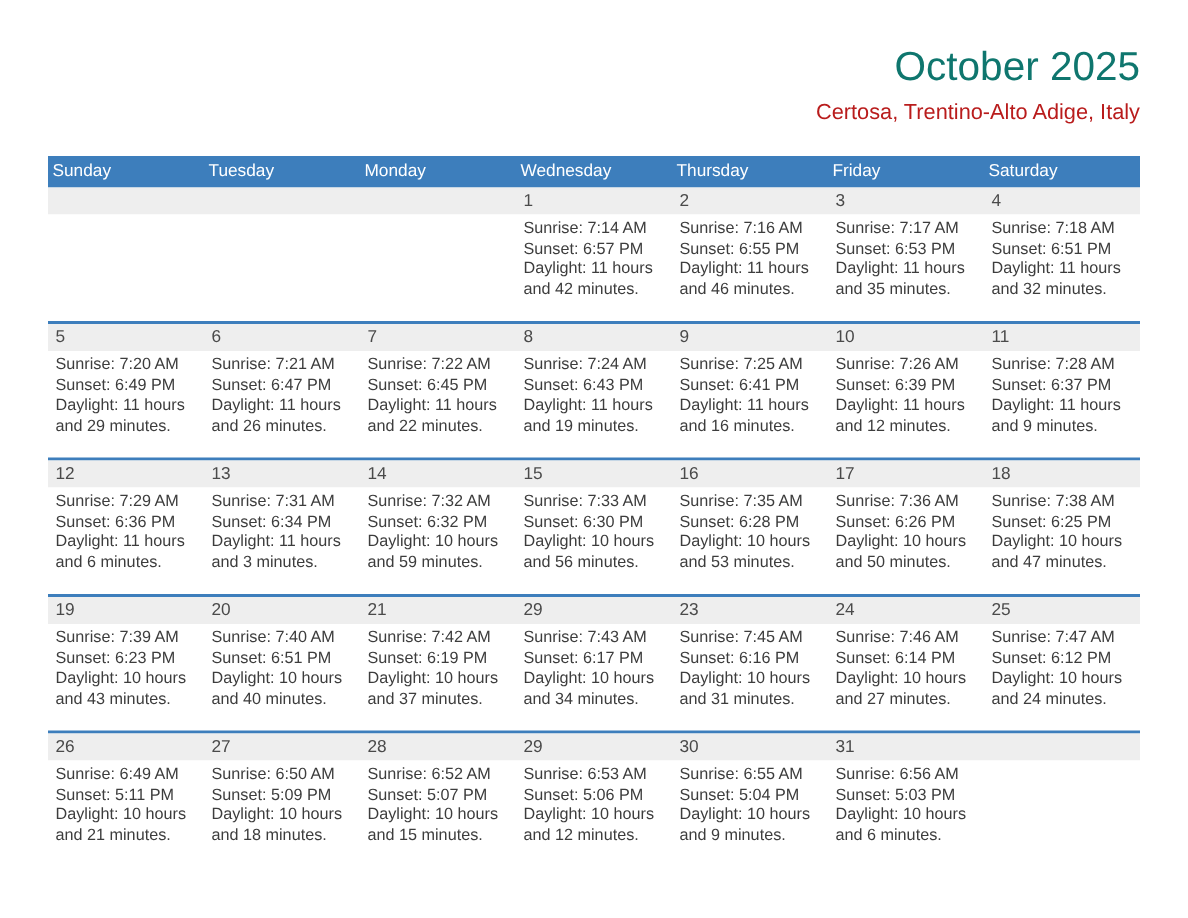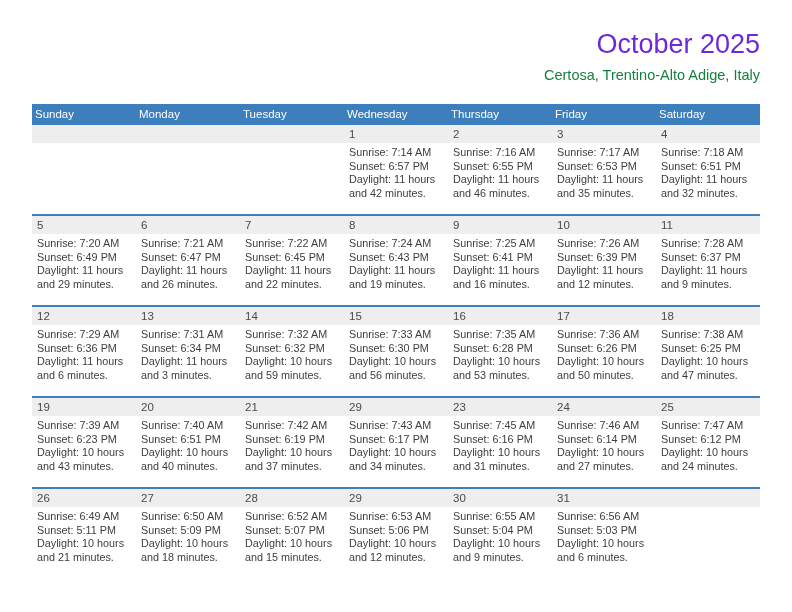--- a/index.html
+++ b/index.html
@@ -73,27 +73,27 @@
   }
 
   .title-block {
     position: absolute;
     right: 0;
     top: 0;
     text-align: right;
   }
   .cal-title {
     font-size: 27px;
-    color: #6d28d9;
+    color: #0f766e;
     line-height: 32px;
     white-space: nowrap;
   }
   .cal-subtitle {
     font-size: 14.5px;
-    color: #15803d;
+    color: #b91c1c;
     line-height: 20px;
     margin-top: 5px;
     white-space: nowrap;
   }
 
   
   .calendar {
     position: absolute;
     left: 32px;
     top: 104px;
@@ -161,22 +161,22 @@
     <div class="title-block">
       <div class="cal-title">October 2025</div>
       <div class="cal-subtitle">Certosa, Trentino-Alto Adige, Italy</div>
     </div>
 
   </div>
 
   <div class="calendar">
     <div class="dow-row">
         <div class="dow-cell">Sunday</div>
+        <div class="dow-cell">Tuesday</div>
         <div class="dow-cell">Monday</div>
-        <div class="dow-cell">Tuesday</div>
         <div class="dow-cell">Wednesday</div>
         <div class="dow-cell">Thursday</div>
         <div class="dow-cell">Friday</div>
         <div class="dow-cell">Saturday</div>
       </div>
     <div id="weeks-container">
         <div class="week">
           <div class="daynum-row">
             <div class="daynum-cell"></div>
             <div class="daynum-cell"></div>

